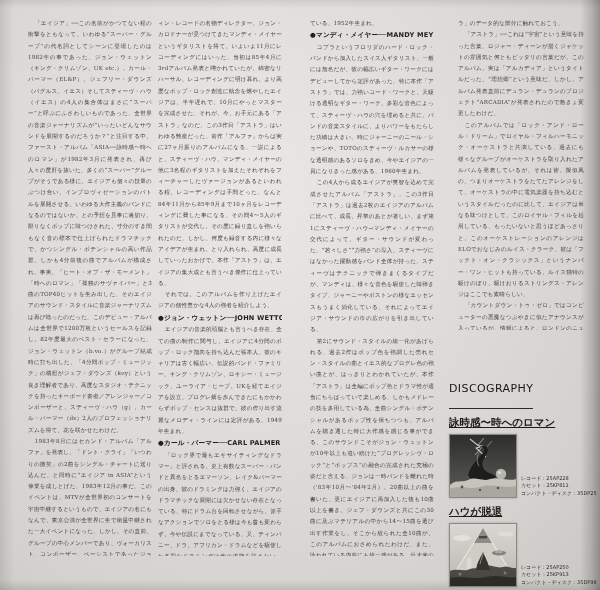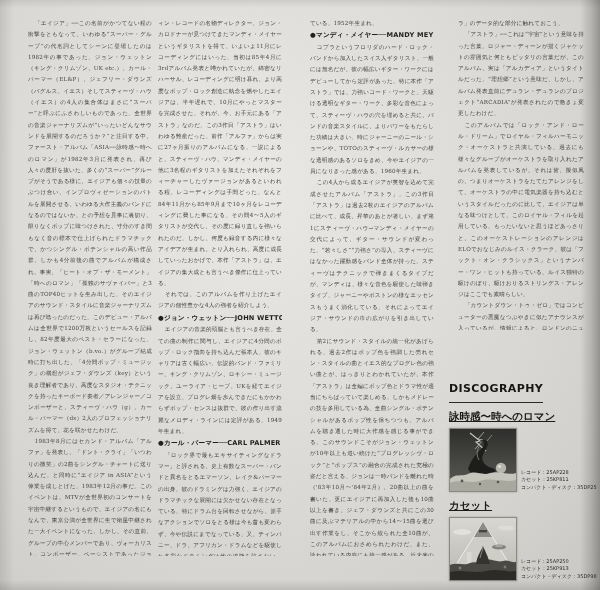--- a/index.html
+++ b/index.html
@@ -31,22 +31,22 @@
   .col p.cont{text-indent:0;}
   .col p.header{
     text-indent:0;font-family:"DejaVu Sans","Liberation Sans",sans-serif;
     font-weight:bold;font-size:6.6px;line-height:12.5px;color:#22211e;
     white-space:nowrap;overflow:hidden;
   }
 
   
   .disco{position:absolute;left:449px;top:377px;width:150px;color:#1c1b19;
     font-family:"DejaVu Sans","Liberation Sans",sans-serif;}
-  .disco-heading{display:inline-block;font-weight:bold;font-size:11px;letter-spacing:0.4px;
-    color:#161614;border-bottom:1.6px solid #2a2a28;padding-bottom:7px;margin:0;}
+  .disco-heading{display:inline-block;font-weight:normal;font-size:11px;letter-spacing:0.4px;
+    color:#161614;border-bottom:1.6px solid #2a2a28;padding-bottom:13px;margin:0;}
   .album-title{font-weight:bold;font-size:10.5px;margin:7px 0 4px;color:#1d1c1a;text-decoration:underline;}
   .album-row{display:flex;align-items:flex-end;}
   .cover{width:66px;height:62px;flex:0 0 auto;border:1px solid #8a8984;
     box-shadow:0 0 2px rgba(0,0,0,0.25);background:#bbb;}
   .cover svg{display:block;width:100%;height:100%;}
   .formats{margin-left:4px;padding-bottom:1px;font-size:5px;line-height:7.4px;
     color:#2f2e2c;white-space:nowrap;}
 </style>
 </head>
 <body>
@@ -108,21 +108,21 @@
             <circle cx="48" cy="53" r="1.3" fill="#55544f"></circle>
         </svg>
       </div>
       <div class="formats">
         <div>レコード：25AP228</div>
         <div>カセット：25KP811</div>
         <div>コンパクト・ディスク：35DP25</div>
       </div>
     </div>
 
-    <div class="album-title">カセット</div>
+    <div class="album-title">ハウが脱退</div>
     <div class="album-row">
       <div class="cover">
         <svg viewBox="0 0 66 62" preserveAspectRatio="none">
           <defs>
             <linearGradient id="sky2" x1="0" y1="0" x2="0" y2="1">
               <stop offset="0" stop-color="#d8d7d1"></stop>
                 <stop offset="1" stop-color="#b9b8b1"></stop>
             </linearGradient>
           </defs>
           <rect x="0" y="0" width="66" height="62" fill="url(#sky2)"></rect>

